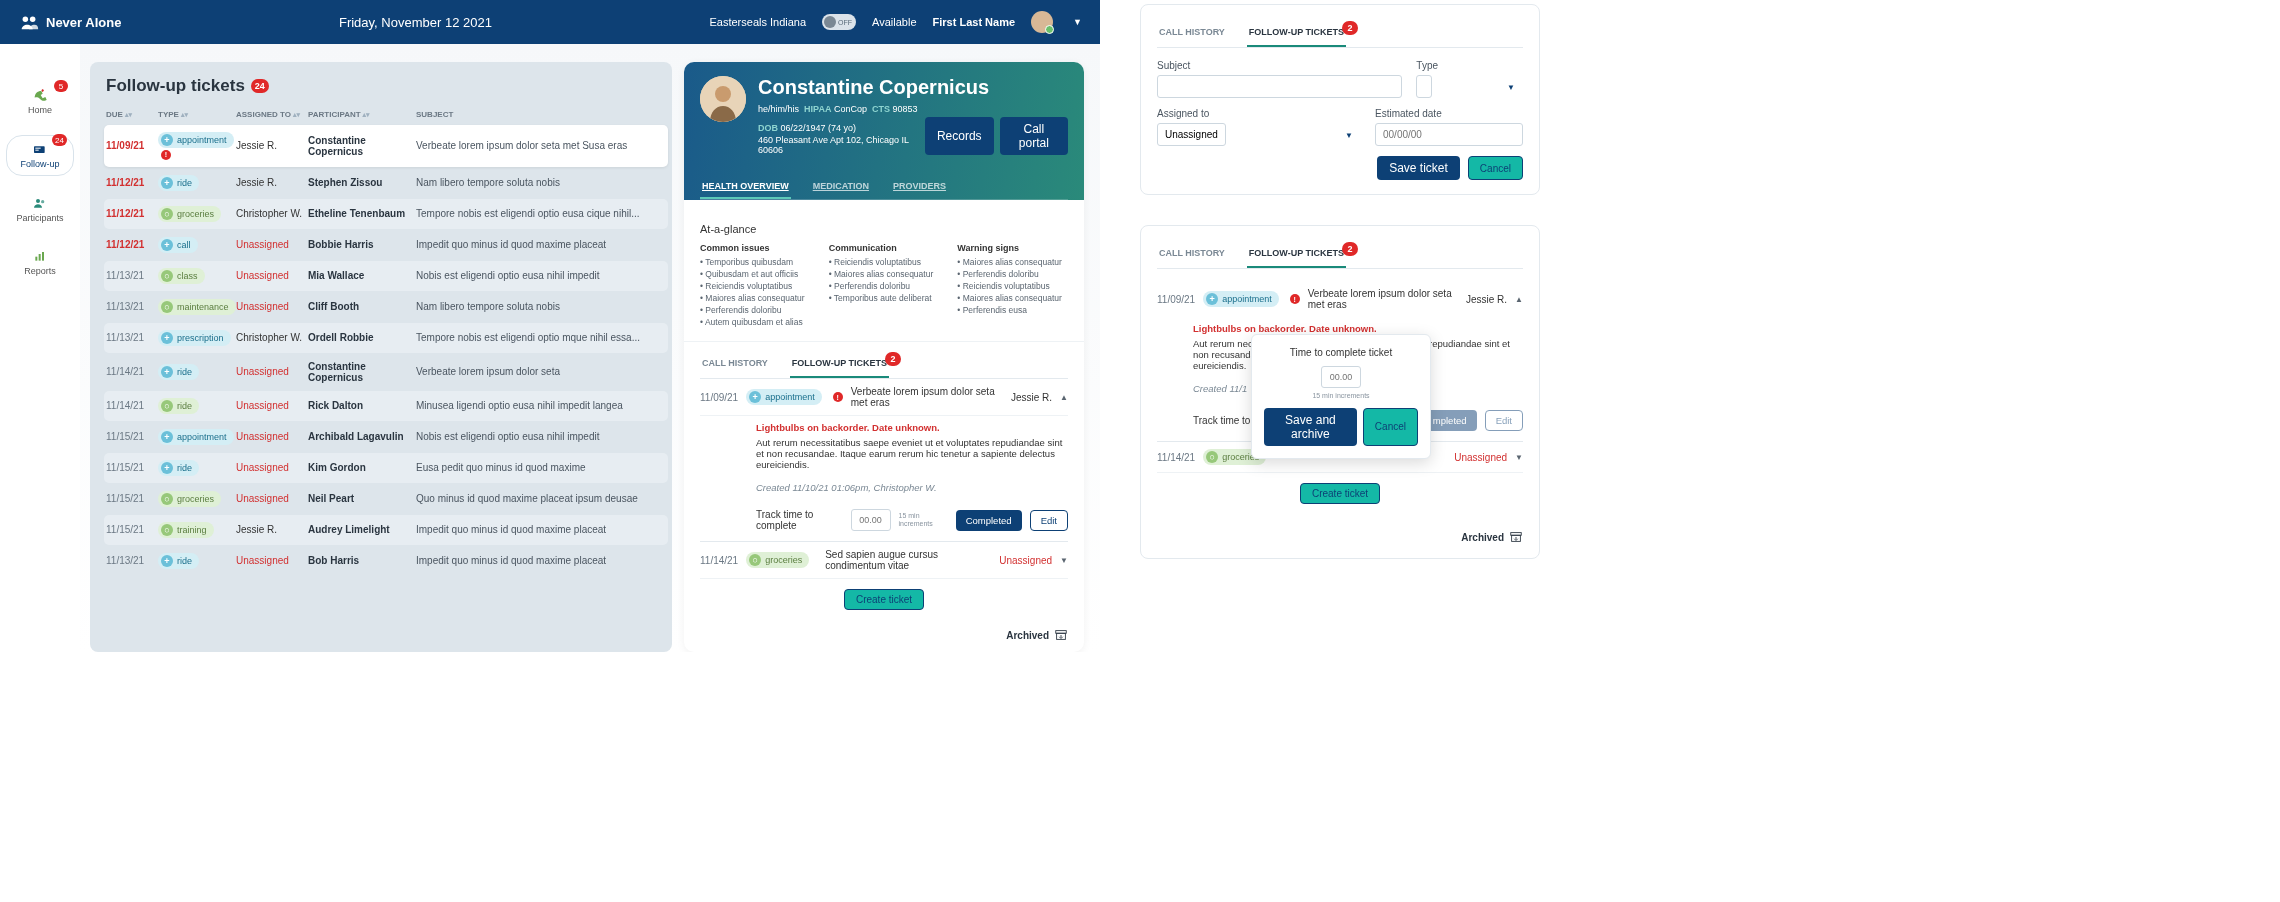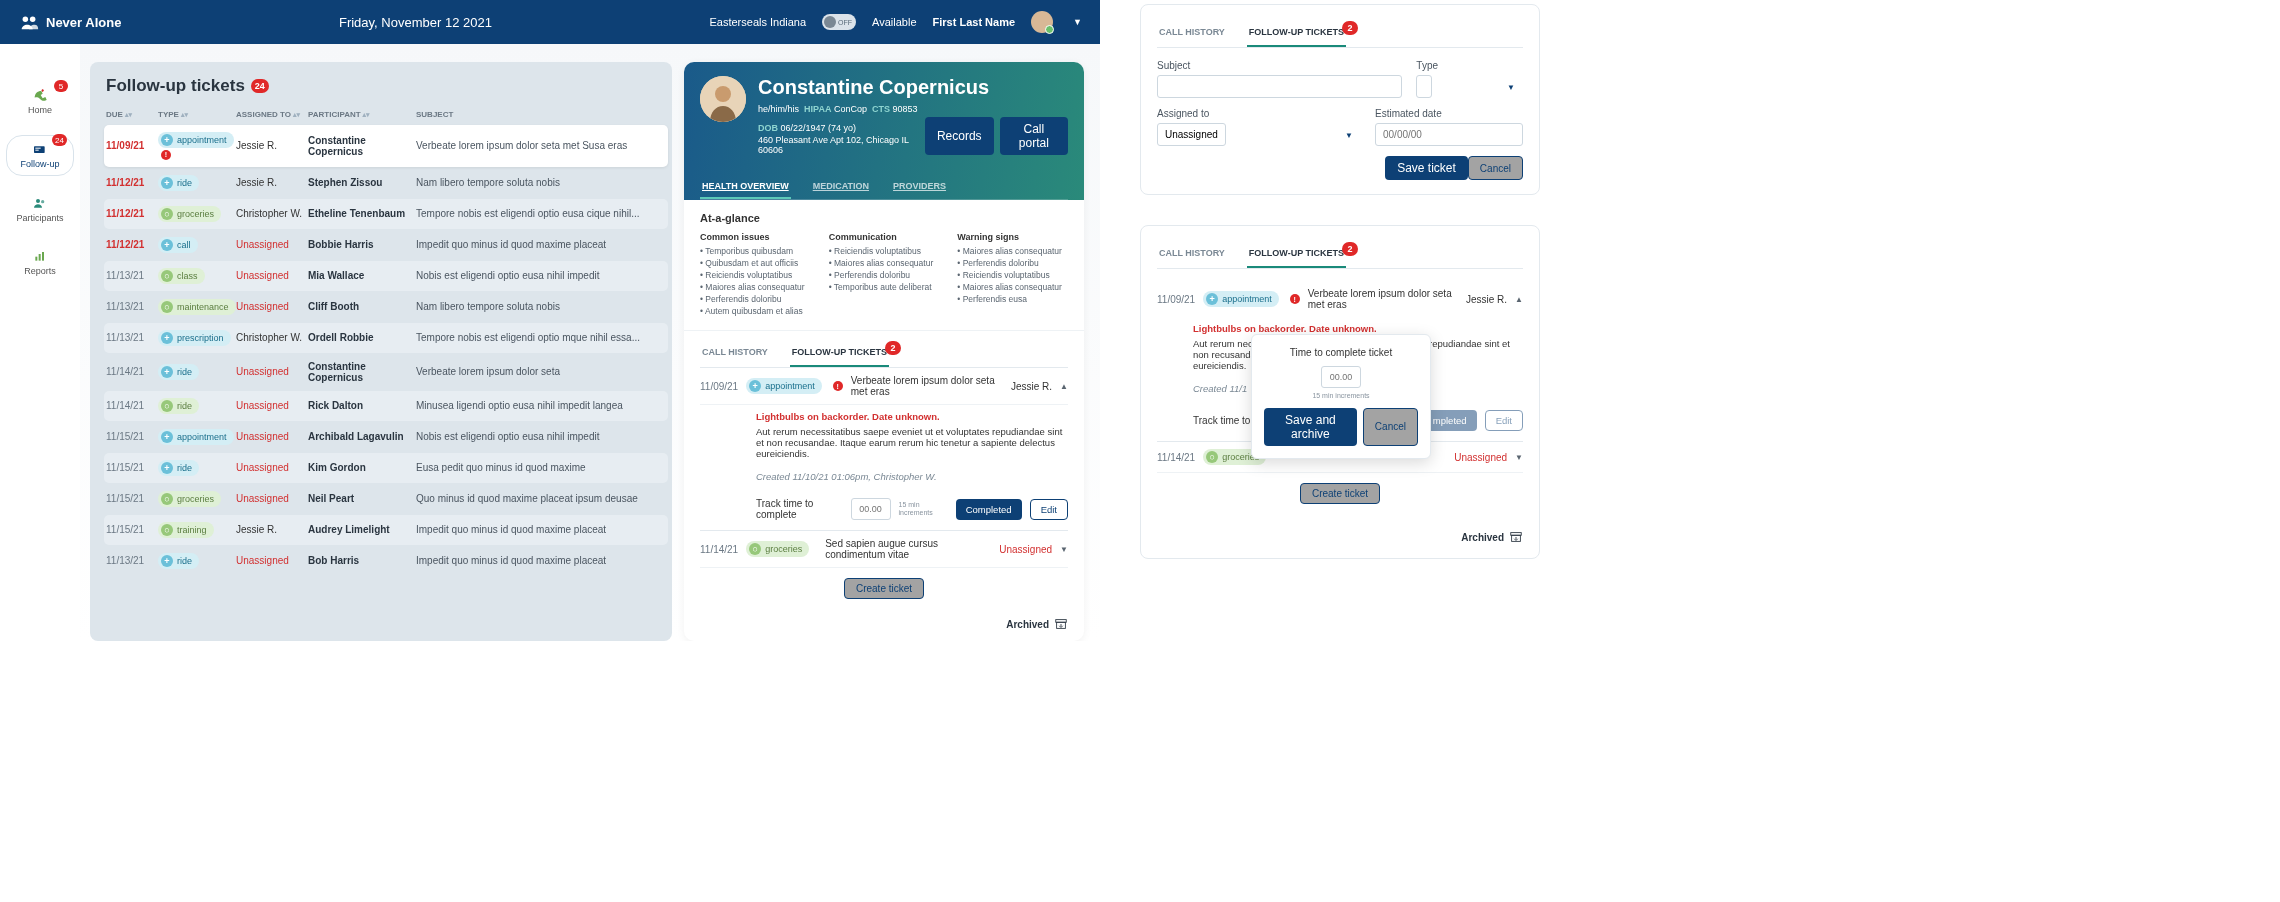--- a/index.html
+++ b/index.html
@@ -53,26 +53,26 @@
 .detail-panel { width: 400px; background: #fff; border-radius: 10px; overflow: hidden; box-shadow: 0 2px 8px rgba(0,0,0,.06); display: flex; flex-direction: column; }
 .detail-head { background: linear-gradient(100deg, #1a5a8a 0%, #2a8a7a 100%); color: #fff; padding: 14px 16px 0; }
 .detail-top { display: flex; gap: 12px; }
 .big-avatar { width: 46px; height: 46px; border-radius: 50%; background: #e8d4b8; flex-shrink: 0; overflow: hidden; }
 .big-avatar svg { width: 100%; height: 100%; }
 .person-name { font-size: 20px; font-weight: 600; margin-bottom: 4px; }
 .meta-line { font-size: 9px; padding-left: 58px; margin-top: -18px; margin-bottom: 3px; }
 .meta-label { color: #8ed4d0; font-weight: 600; }
 .detail-btns { display: flex; gap: 6px; margin-left: auto; }
 .btn-navy { background: #0d4075; color: #fff; border: none; padding: 5px 12px; border-radius: 4px; font-size: 12px; cursor: pointer; }
-.btn-outline { background: #a3a3a3; color: #0d4075; border: 1px solid #0d4075; padding: 4px 11px; border-radius: 4px; font-size: 10px; cursor: pointer; }
+.btn-outline { background: #14b8a6; color: #0d4075; border: 1px solid #0d4075; padding: 4px 11px; border-radius: 4px; font-size: 10px; cursor: pointer; }
 .tabs { display: flex; gap: 20px; margin-top: 10px; border-bottom: 1px solid rgba(255,255,255,.2); }
 .tab { font-size: 9px; padding: 6px 2px; color: rgba(255,255,255,.7); text-transform: uppercase; font-weight: 600; cursor: pointer; text-decoration: underline; }
 .tab.active { color: #fff; border-bottom: 2px solid #5cc9b8; }
 .glance { padding: 12px 16px; border-bottom: 1px solid #eef2f5; }
-.glance h4 { font-size: 11px; font-weight: 700; margin-bottom: 8px; }
+.glance h4 { font-size: 11px; font-weight: 400; margin-bottom: 8px; margin-top: 11px; }
 .glance-cols { display: flex; gap: 18px; }
 .gcol { flex: 1; }
 .gcol h5 { font-size: 9px; font-weight: 700; margin-bottom: 4px; }
 .gcol ul { list-style: none; font-size: 8.5px; color: #5a6570; }
 .gcol li::before { content: '• '; }
 .gcol li { margin-bottom: 2px; }
 .tickets-sub { padding: 0 16px; }
 .sub-tabs { display: flex; gap: 20px; border-bottom: 1px solid #e3e9ee; margin-top: 8px; }
 .sub-tab { font-size: 9px; padding: 8px 2px; color: #7a8894; text-transform: uppercase; font-weight: 600; cursor: pointer; position: relative; }
 .sub-tab.active { color: #2a3540; border-bottom: 2px solid #1a8a7a; }
@@ -95,21 +95,21 @@
 .form-card, .popup-card { width: 400px; border: 1px solid #e3e9ee; border-radius: 8px; padding: 14px 16px; background: #fff; }
 .form-tabs { display: flex; gap: 20px; border-bottom: 1px solid #e3e9ee; margin-bottom: 12px; }
 .form-row { display: flex; gap: 14px; margin-bottom: 10px; }
 .form-field { flex: 1; display: flex; flex-direction: column; gap: 4px; }
 .form-field label { font-size: 10px; color: #4a5560; }
 .form-field input, .form-field select, .form-field textarea { border: 1px solid #cdd7df; border-radius: 3px; padding: 5px 7px; font-size: 10px; }
 .form-field textarea { height: 60px; resize: none; }
 .form-field select { appearance: none; background: #fff; position: relative; }
 .select-wrap { position: relative; }
 .select-wrap::after { content: '▼'; position: absolute; right: 8px; top: 50%; transform: translateY(-50%); font-size: 8px; color: #0d4075; pointer-events: none; }
-.form-actions { display: flex; justify-content: flex-end; margin-top: 4px; }
+.form-actions { display: flex; justify-content: flex-end; gap: 8px; margin-top: 4px; }
 .popup-card { position: relative; }
 .mini-pop { position: absolute; background: #fff; border: 1px solid #e3e9ee; border-radius: 6px; box-shadow: 0 4px 16px rgba(0,0,0,.15); padding: 12px; width: 180px; left: 110px; top: 108px; text-align: center; }
 .mini-pop h6 { font-size: 10px; font-weight: 500; margin-bottom: 8px; }
 .mini-pop .time-input { margin: 0 auto 4px; display: block; }
 .mini-actions { display: flex; gap: 6px; justify-content: center; margin-top: 8px; }
 .grayed { opacity: .5; }
 </style>
 </head>
 <body>
 

